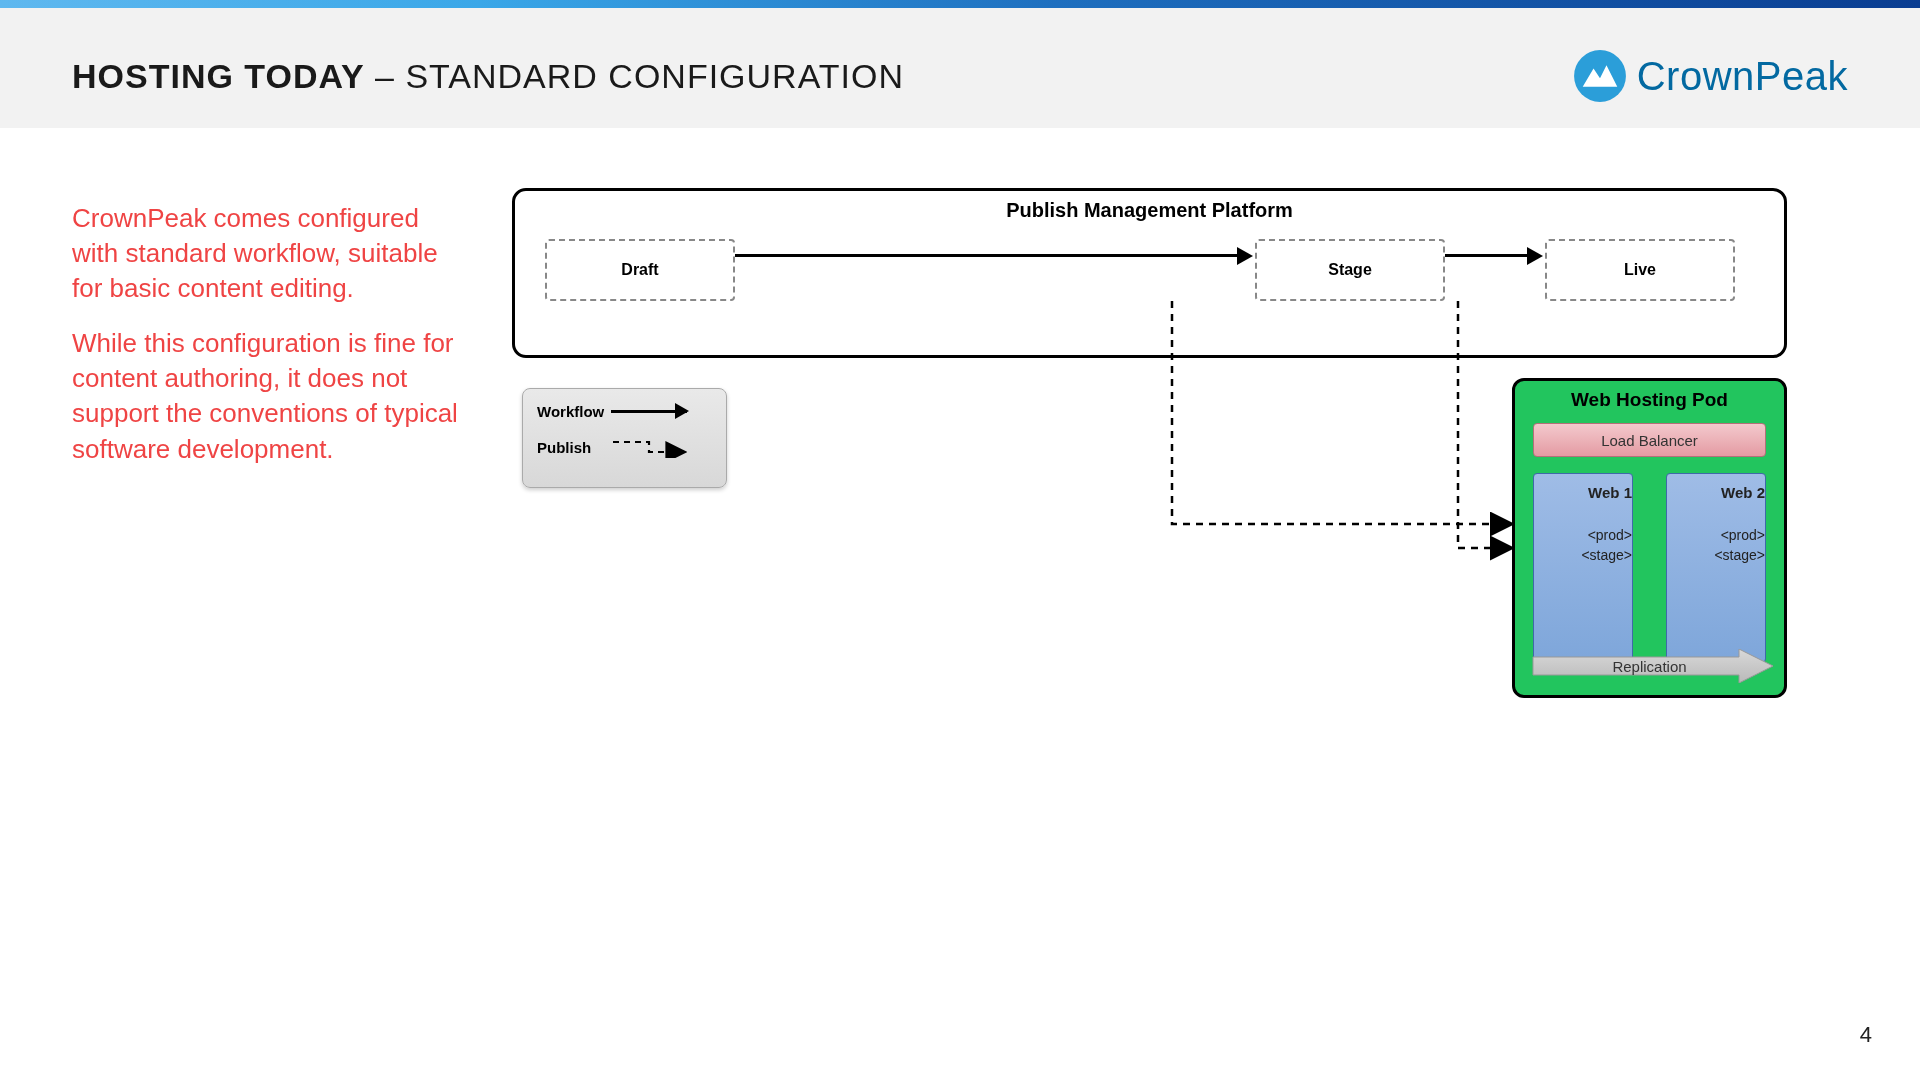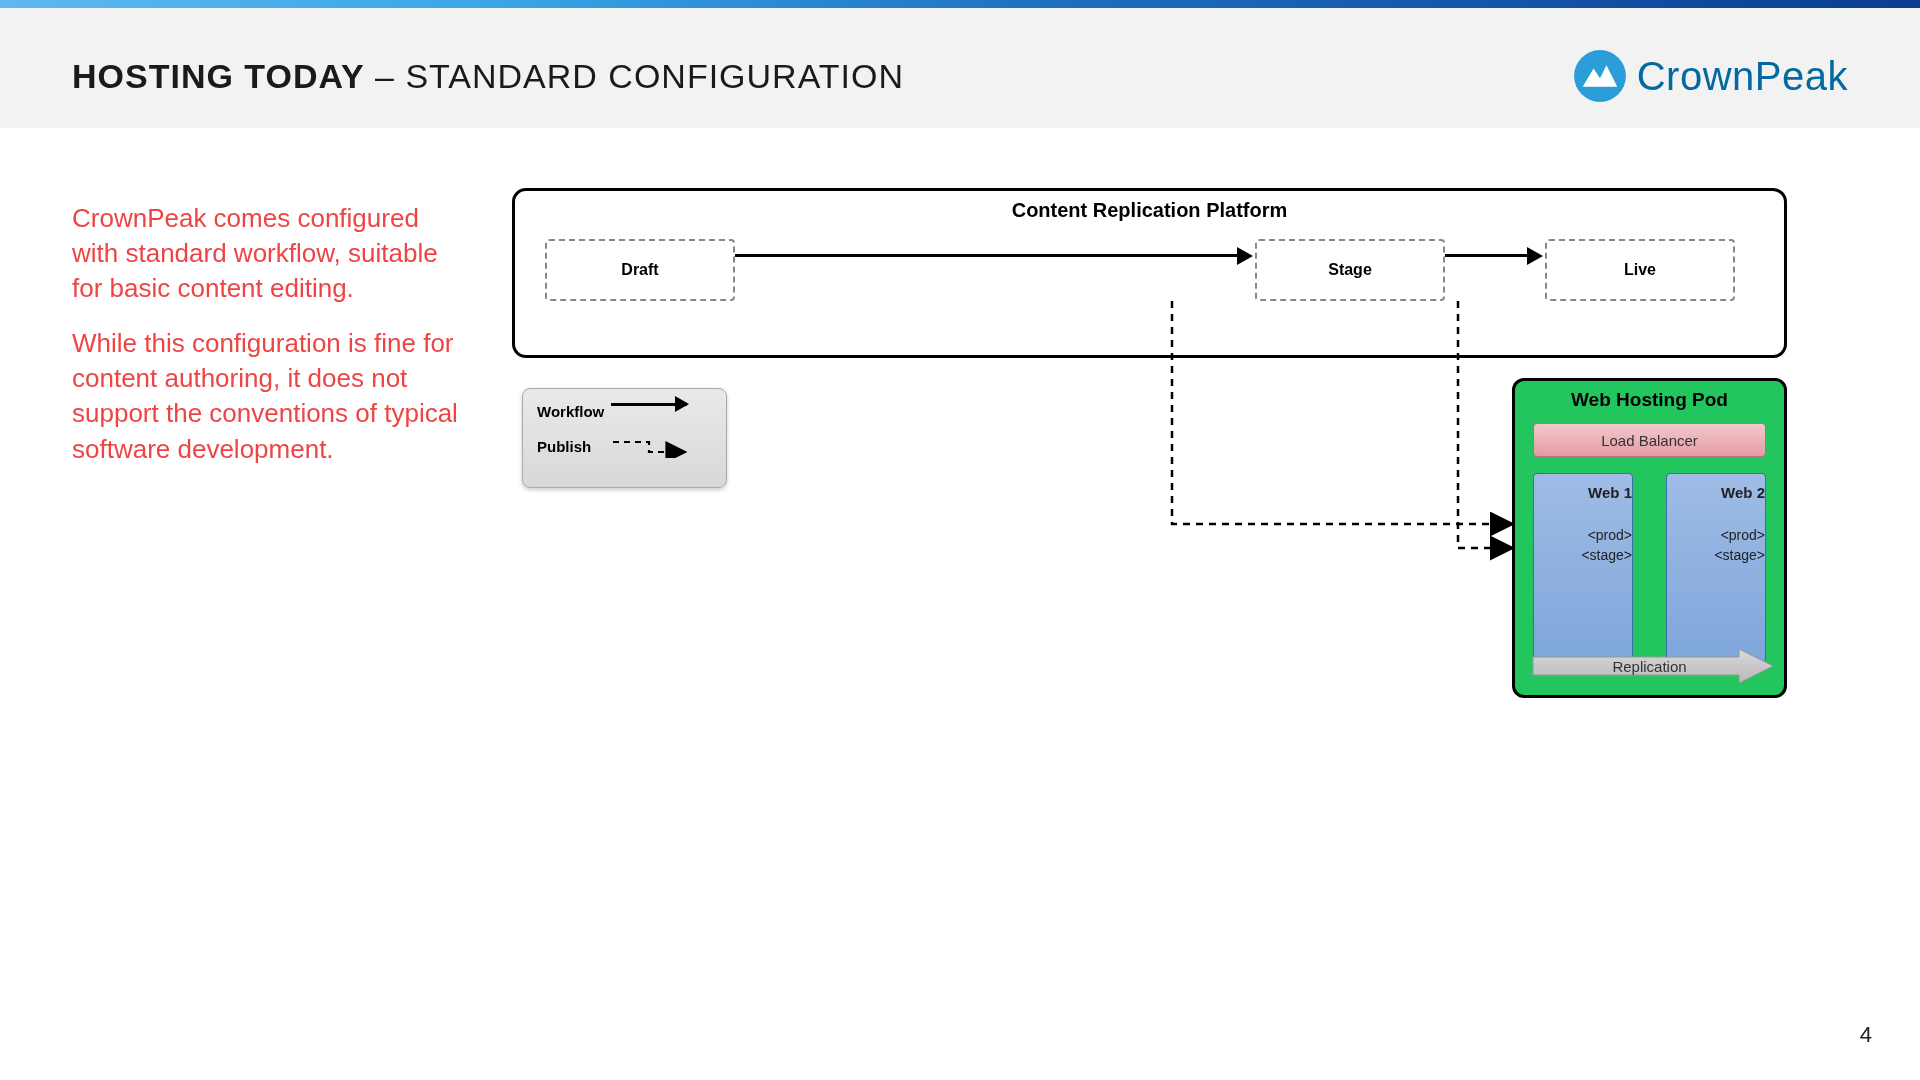--- a/index.html
+++ b/index.html
@@ -18,21 +18,21 @@
   .diagram{position:absolute;top:60px;left:512px;width:1275px;height:520px}
   .platform{position:absolute;top:0;left:0;width:1275px;height:170px;border:3px solid #000;border-radius:14px}
   .platform-title{position:absolute;top:8px;width:100%;text-align:center;font-weight:700;font-size:20px}
   .dashed-box{position:absolute;border:2px dashed #888;border-radius:4px;text-align:center;font-weight:700;font-size:16px;display:flex;align-items:center;justify-content:center}
   .box-draft{top:48px;left:30px;width:190px;height:62px}
   .box-stage{top:48px;left:740px;width:190px;height:62px}
   .box-live{top:48px;left:1030px;width:190px;height:62px}
   .arrow-line{position:absolute;background:#000}
   .arrow-head{position:absolute;width:0;height:0}
   .legend{position:absolute;top:200px;left:10px;width:205px;height:100px;background:linear-gradient(#e9e9e9,#d8d8d8);border:1px solid #aaa;border-radius:8px;padding:14px 14px;font-weight:700;font-size:15px;box-shadow:0 2px 4px rgba(0,0,0,.2)}
-  .legend .row{display:flex;align-items:flex-start;gap:12px;margin-bottom:18px}
+  .legend .row{display:flex;align-items:center;gap:12px;margin-bottom:18px}
   .legend .lbl{width:62px}
   .leg-solid{position:relative;width:76px;height:3px;background:#000}
   .leg-solid::after{content:"";position:absolute;right:-2px;top:-7px;border-left:14px solid #000;border-top:8px solid transparent;border-bottom:8px solid transparent}
   .leg-dash{position:relative;width:76px;height:18px}
   .pod{position:absolute;top:190px;left:1000px;width:275px;height:320px;border:3px solid #000;border-radius:12px;background:#22c55e}
   .pod-title{position:absolute;top:8px;width:100%;text-align:center;font-weight:700;font-size:19px}
   .lb{position:absolute;top:42px;left:18px;right:18px;height:34px;background:linear-gradient(#f3c9cd,#e49ba3);border:1px solid #b37079;border-radius:4px;display:flex;align-items:center;justify-content:center;font-size:15px;color:#333}
   .web{position:absolute;top:92px;width:100px;height:190px;background:linear-gradient(#9fbce6,#7ea6da);border:1px solid #3f6aa8;border-radius:4px;text-align:right;padding-top:10px;color:#222}
   .web1{left:18px}
   .web2{right:18px}
@@ -65,21 +65,21 @@
 <div class="content">
 
   <div class="paras">
     <p>CrownPeak comes configured with standard workflow, suitable for basic content editing.</p>
     <p>While this configuration is fine for content authoring, it does not support the conventions of typical software development.</p>
   </div>
 
   <div class="diagram">
 
     <div class="platform">
-      <div class="platform-title">Content Replication Platform</div>
+      <div class="platform-title">Publish Management Platform</div>
       <div class="dashed-box box-draft">Draft</div>
       <div class="dashed-box box-stage">Stage</div>
       <div class="dashed-box box-live">Live</div>
 
       <div class="arrow-line" style="top:63px;left:220px;width:504px;height:3px"></div>
       <div class="arrow-head" style="top:56px;left:722px;border-left:16px solid #000;border-top:9px solid transparent;border-bottom:9px solid transparent"></div>
 
       <div class="arrow-line" style="top:63px;left:930px;width:84px;height:3px"></div>
       <div class="arrow-head" style="top:56px;left:1012px;border-left:16px solid #000;border-top:9px solid transparent;border-bottom:9px solid transparent"></div>
     </div>

